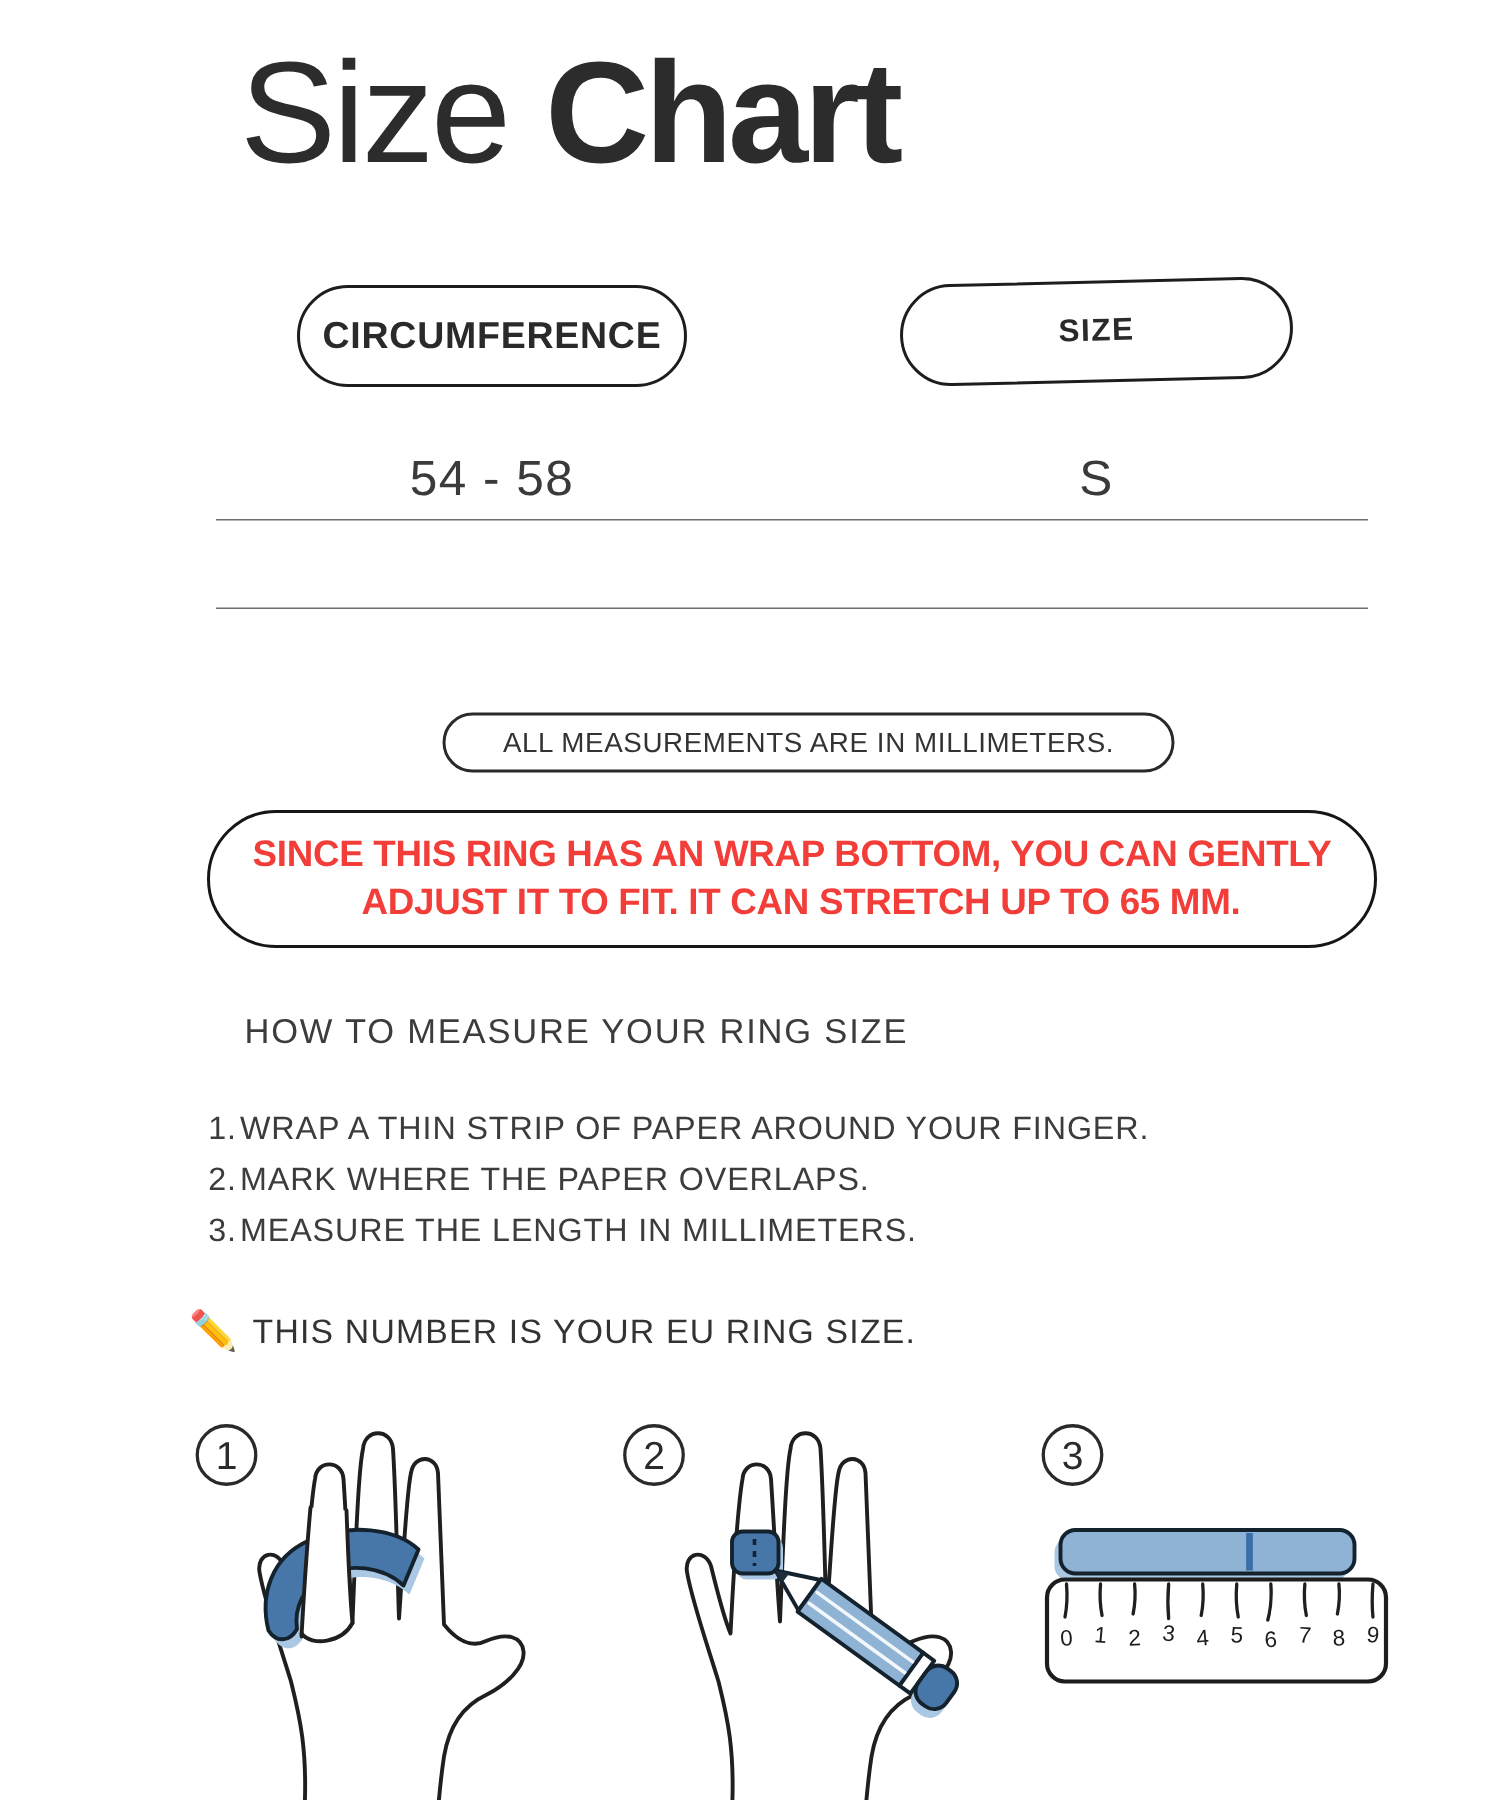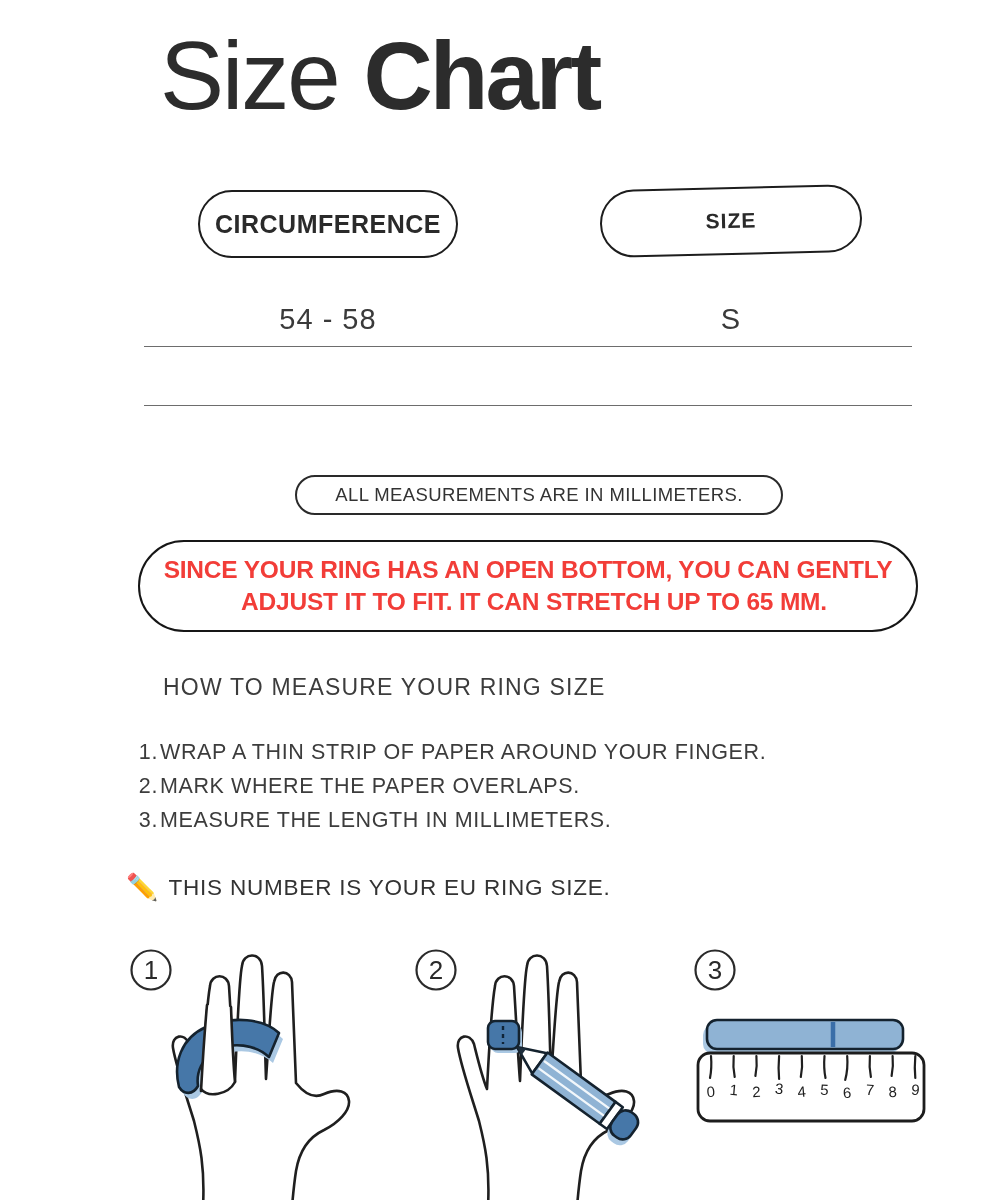--- a/index.html
+++ b/index.html
@@ -26,21 +26,21 @@
   .pill-circ { left:170px; top:190px; width:260px; height:68px;
     font-size:25px; font-weight:700; letter-spacing:0.5px; }
   .pill-size { left:572px; top:187px; width:262px; height:68px;
     font-size:21px; font-weight:700; letter-spacing:1px;
     transform:rotate(-1.4deg); }
 
   
   .trow { position:absolute; left:0; width:1000px; height:44px;
     display:flex; align-items:center; }
   .tcell { position:absolute; text-align:center; color:#3a3a3a;
-    font-size:29px; font-weight:400; letter-spacing:1px; }
+    font-size:33px; font-weight:400; letter-spacing:1px; }
   .tcell.c1 { left:150px; width:300px; }
   .tcell.c2 { left:553px; width:300px; }
   .divider { position:absolute; left:116px; width:768px; height:0;
     border-top:1.8px solid #6d6d6d; }
 
   
   .units-pill {
     position:absolute; left:267px; top:475px; width:488px; height:40px;
     border:2px solid #2a2a2a; border-radius:21px; background:#fff;
     display:flex; align-items:center; justify-content:center;
@@ -111,21 +111,21 @@
     <span class="tcell c2">S</span>
   </div>
   <div class="divider" style="top:346px;"></div>
   <div class="divider" style="top:405px;"></div>
 
   <div class="units-pill">
     <span>ALL MEASUREMENTS ARE IN MILLIMETERS.</span>
   </div>
 
   <div class="warning-pill">
-    <div class="wline" style="color: rgb(242, 61, 56);">SINCE YOUR RING HAS AN OPEN BOTTOM, YOU CAN GENTLY</div>
+    <div class="wline" style="color: rgb(242, 61, 56);">SINCE THIS RING HAS AN WRAP BOTTOM, YOU CAN GENTLY</div>
     <div class="wline" style="color: rgb(242, 61, 56); margin-left: 12px;">ADJUST IT TO FIT. IT CAN STRETCH UP TO 65 MM.</div>
   </div>
 
   <h2 class="howto-heading">HOW TO MEASURE YOUR RING SIZE</h2>
 
   <div class="steps">
     <div class="step">
       <span class="num">1.</span>
       <span class="txt">WRAP A THIN STRIP OF PAPER AROUND YOUR FINGER.</span>
     </div>

